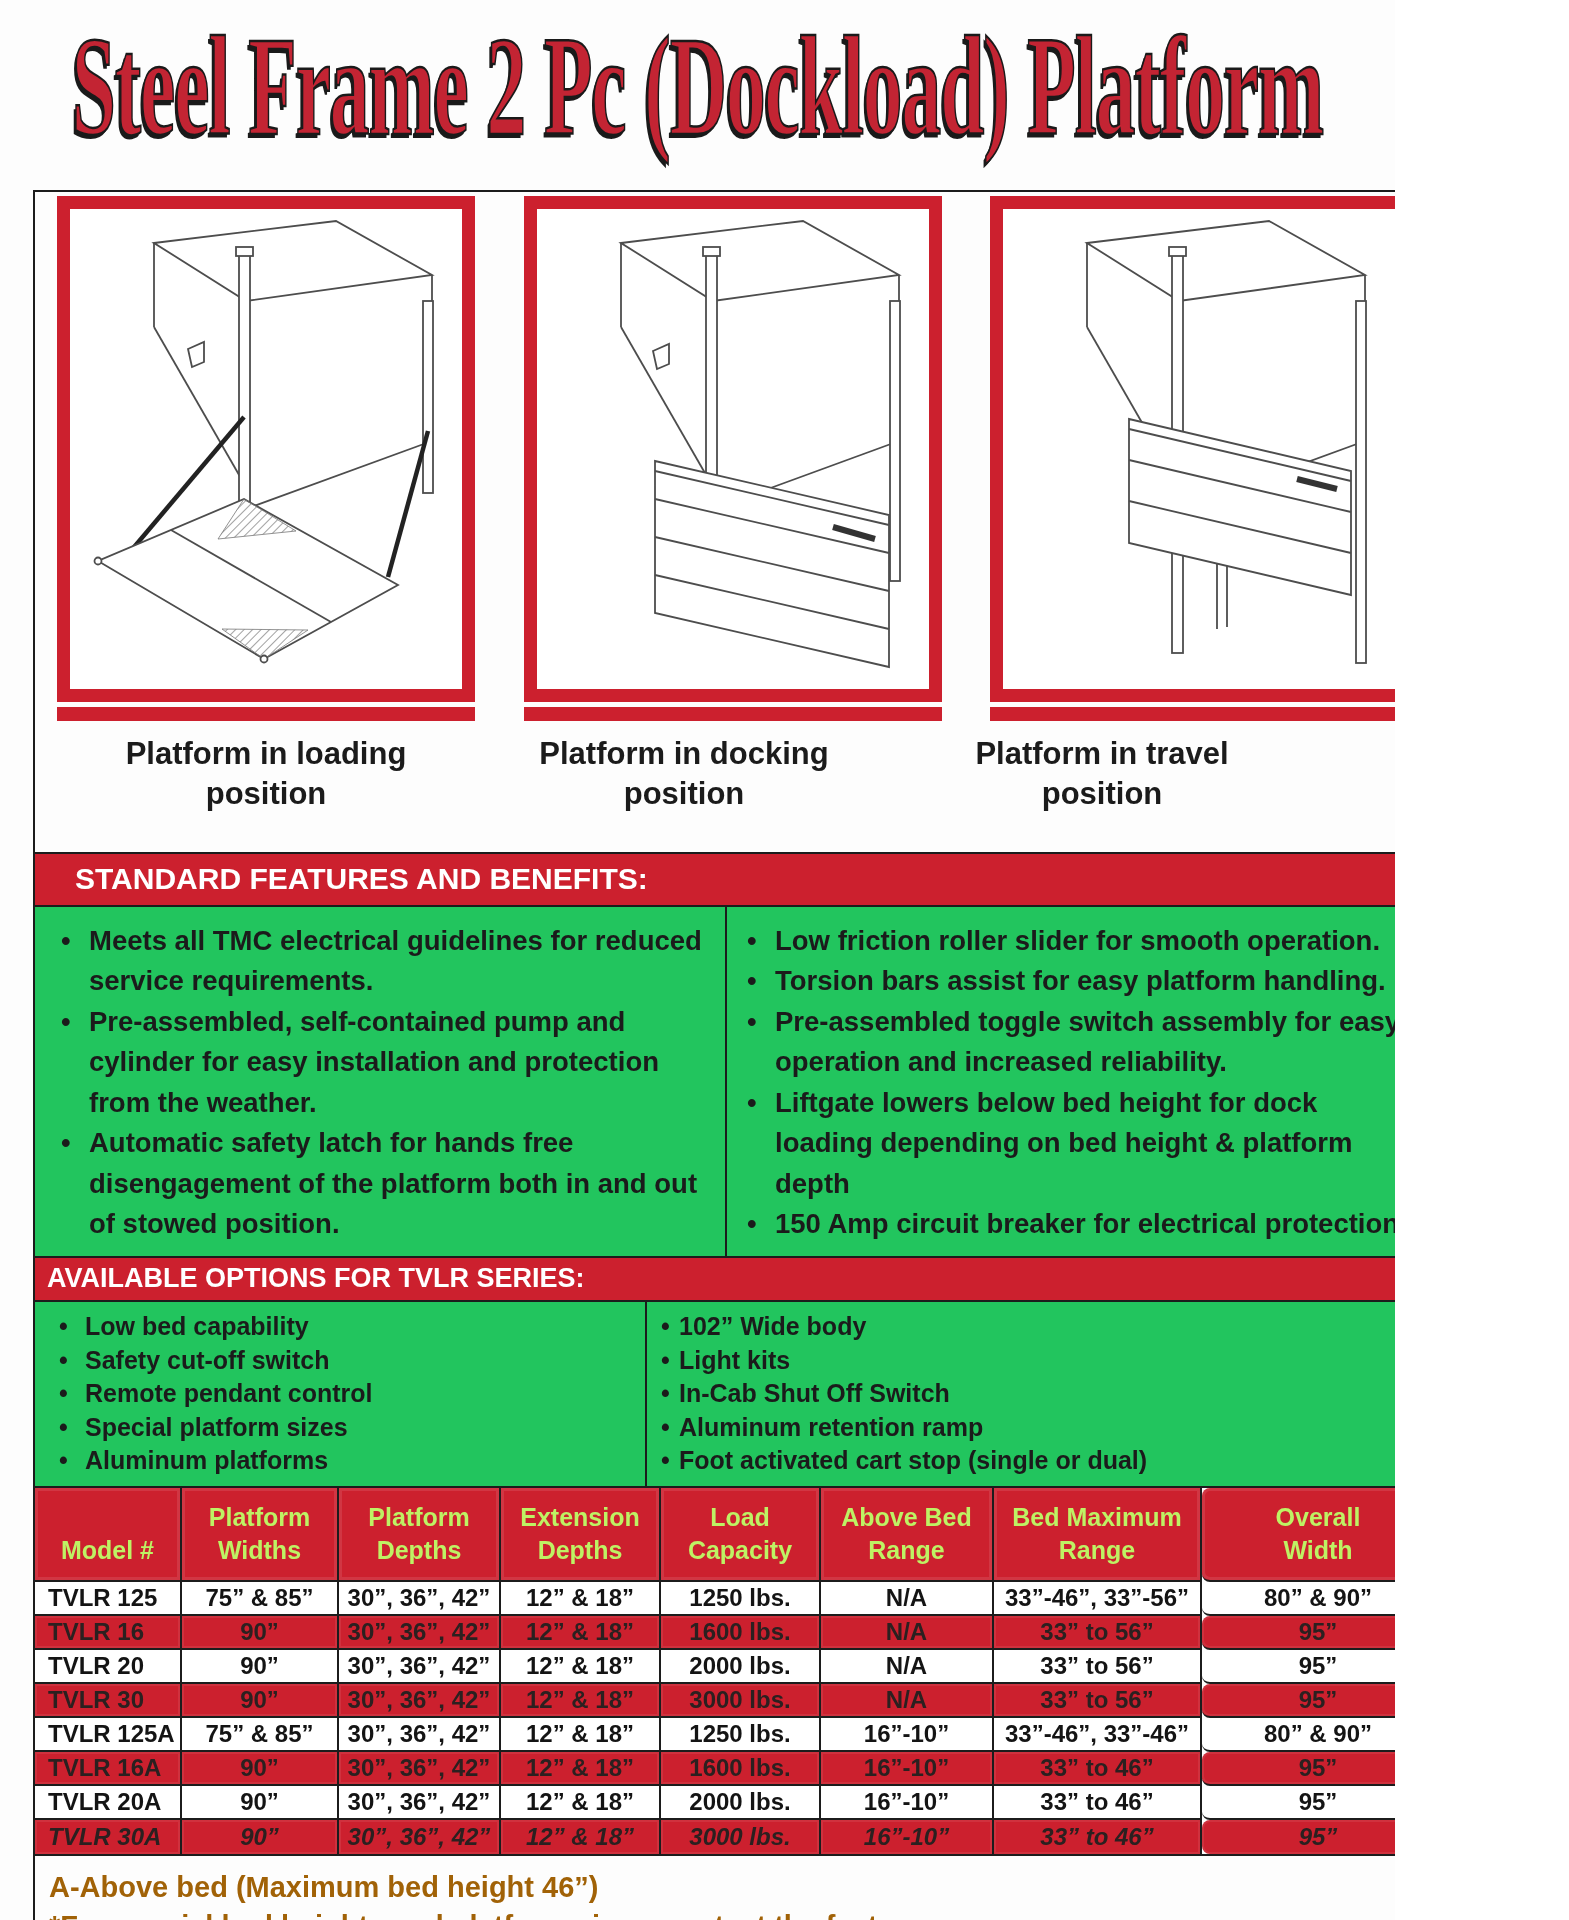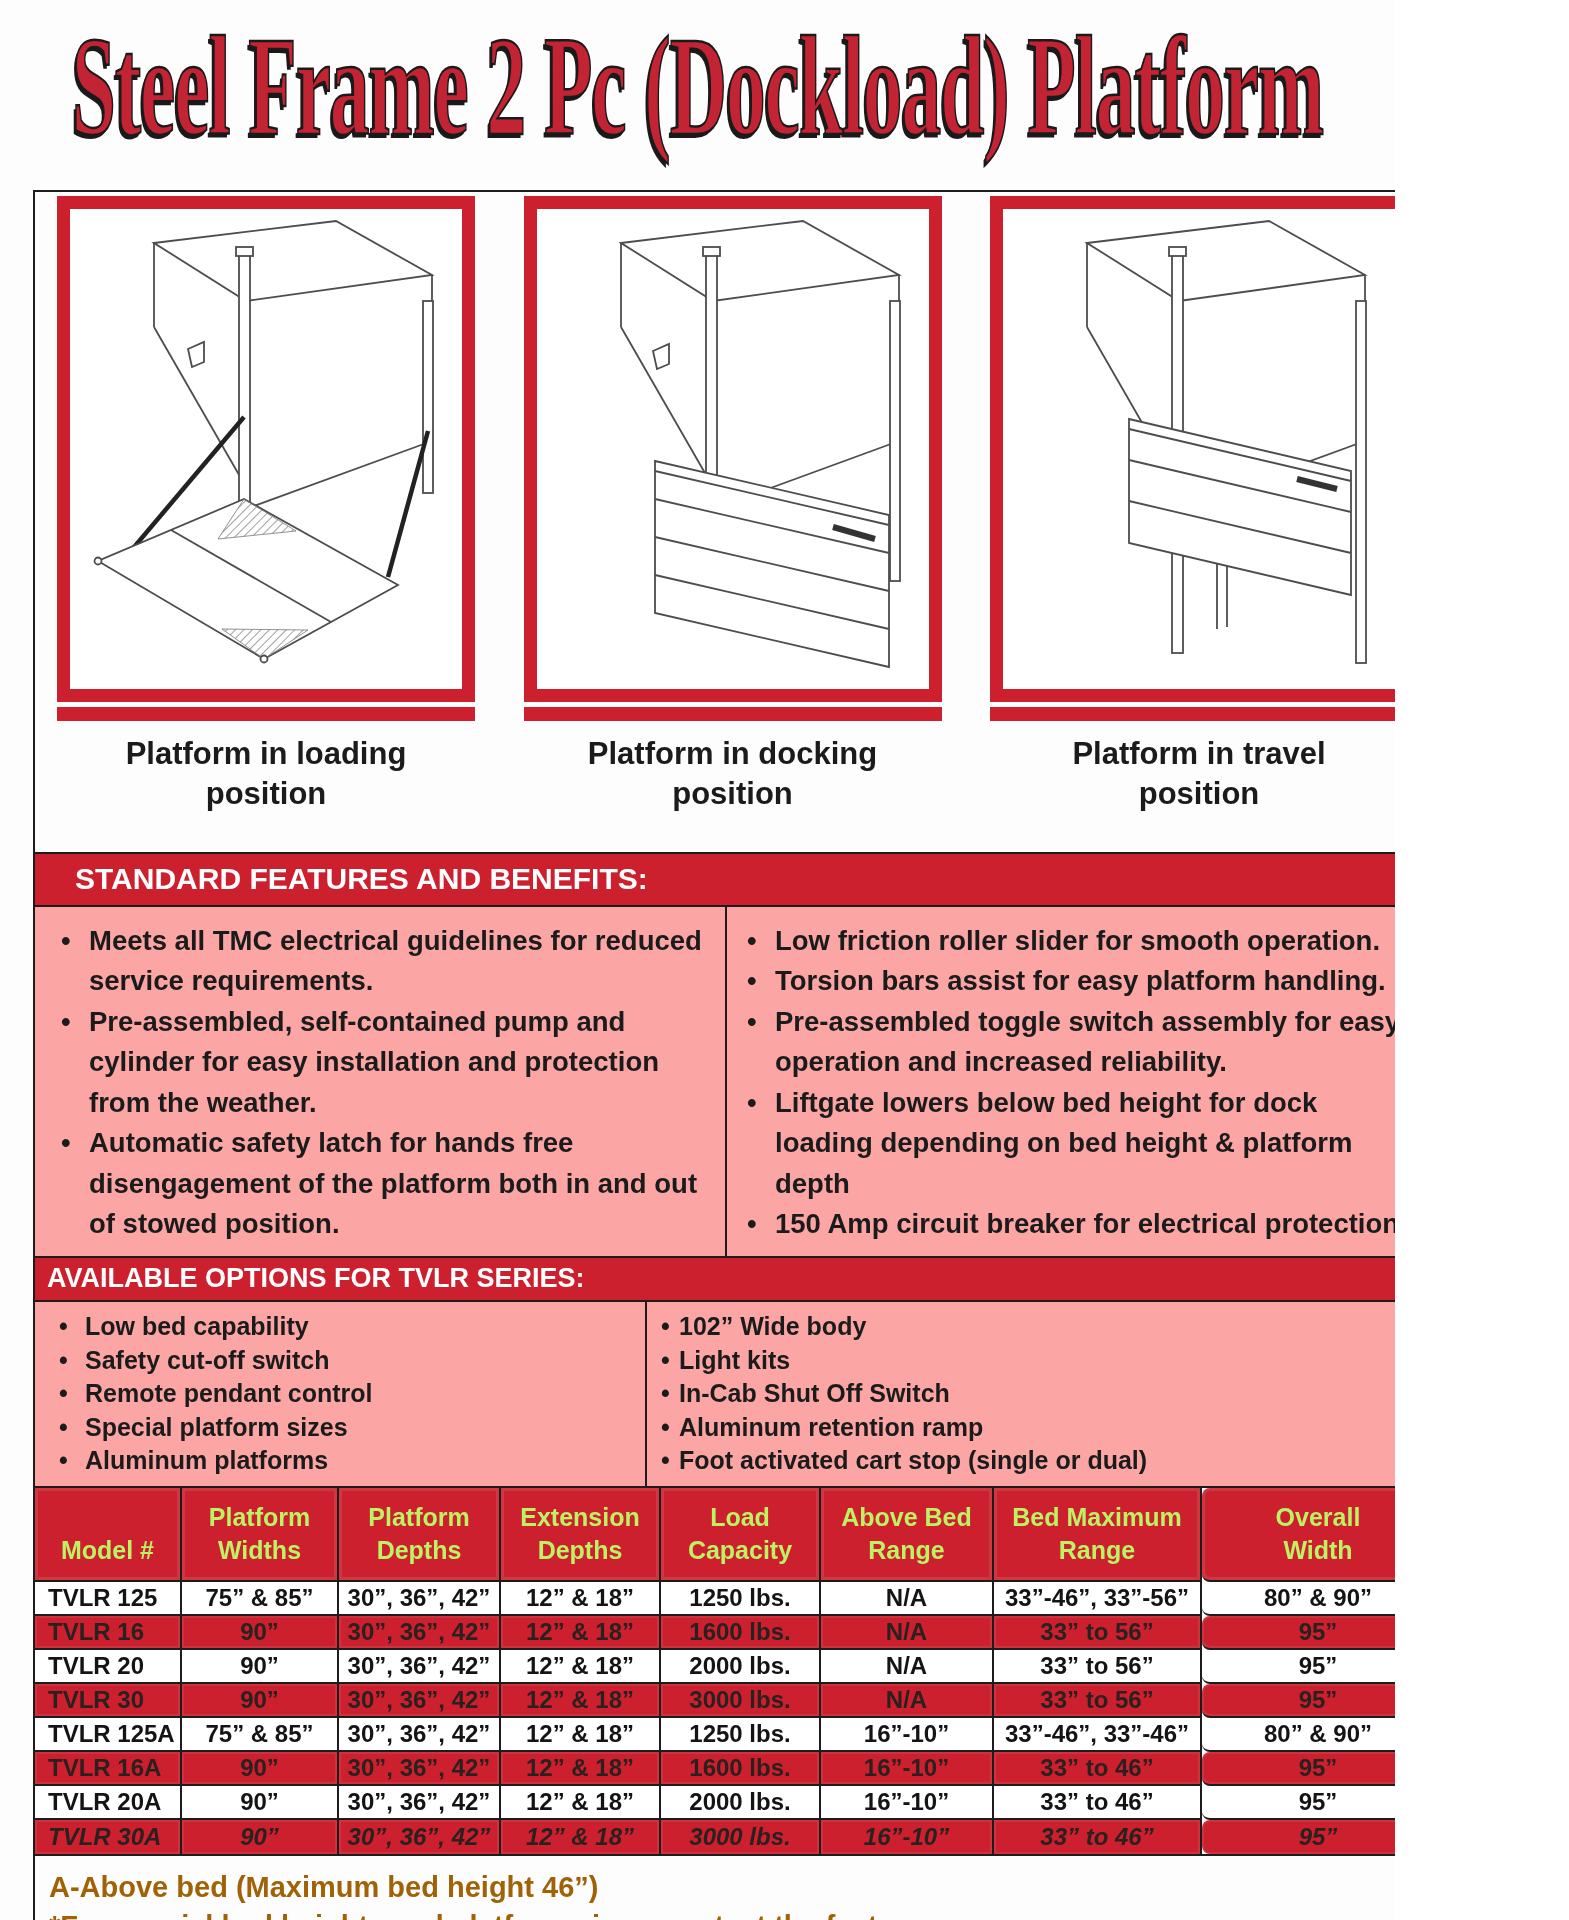--- a/index.html
+++ b/index.html
@@ -29,34 +29,34 @@
   
   .figures-box { border:2.5px solid #1c1c1c; height:664px; padding:4px 22px 0 22px; background:#fdfdfd; }
   .figures-row { display:flex; justify-content:space-between; }
   .figure {
     width:418px; height:506px;
     border:13px solid #cc202e;
     background:#ffffff;
     box-shadow:0 5px 0 0 #fdfdfd, 0 19px 0 0 #cc202e;
   }
   .figure svg { display:block; width:100%; height:100%; }
-  .captions-row { display:flex; justify-content:space-between; margin-top:32px; }
+  .captions-row { display:flex; margin-top:32px; }
   .caption { width:418px; text-align:center; font-weight:bold; font-size:31px; line-height:1.28; color:#1b1b1b; }
   .caption span { display:block; }
 
   
   .band {
     background:#cc202e; color:#ffffff; font-weight:bold;
     border:2.5px solid #1c1c1c; border-top:none;
   }
   .band.features-band { font-size:30px; padding:8px 10px 9px 40px; }
   .band.options-band  { font-size:27px; padding:5px 10px 6px 12px; border-top:2.5px solid #1c1c1c; }
 
   
-  .split-box { display:flex; border-left:2.5px solid #1c1c1c; border-right:2.5px solid #1c1c1c; background:#fca5a5;justify-content:flex-end; }
+  .split-box { display:flex; border-left:2.5px solid #1c1c1c; border-right:2.5px solid #1c1c1c; background:#22c55e;justify-content:flex-end; }
   .features-split { min-height:270px; }
   .options-split  { min-height:181px; }
   .col { list-style:none; }
   .features-split .col.left  { width:692px; border-right:2.5px solid #1c1c1c; padding:14px 16px 12px 24px; }
   .features-split .col.right { flex:1; padding:14px 14px 12px 18px; }
   .options-split  .col.left  { width:612px; border-right:2.5px solid #1c1c1c; padding:8px 10px 8px 22px; }
   .options-split  .col.right { flex:1; padding:8px 10px 8px 14px; }
   .col li { position:relative; font-weight:bold; color:#1b1b1b; }
   .features-split li { font-size:27.5px; line-height:1.47; padding-left:30px; }
   .options-split  li { font-size:25px; line-height:1.34; }

